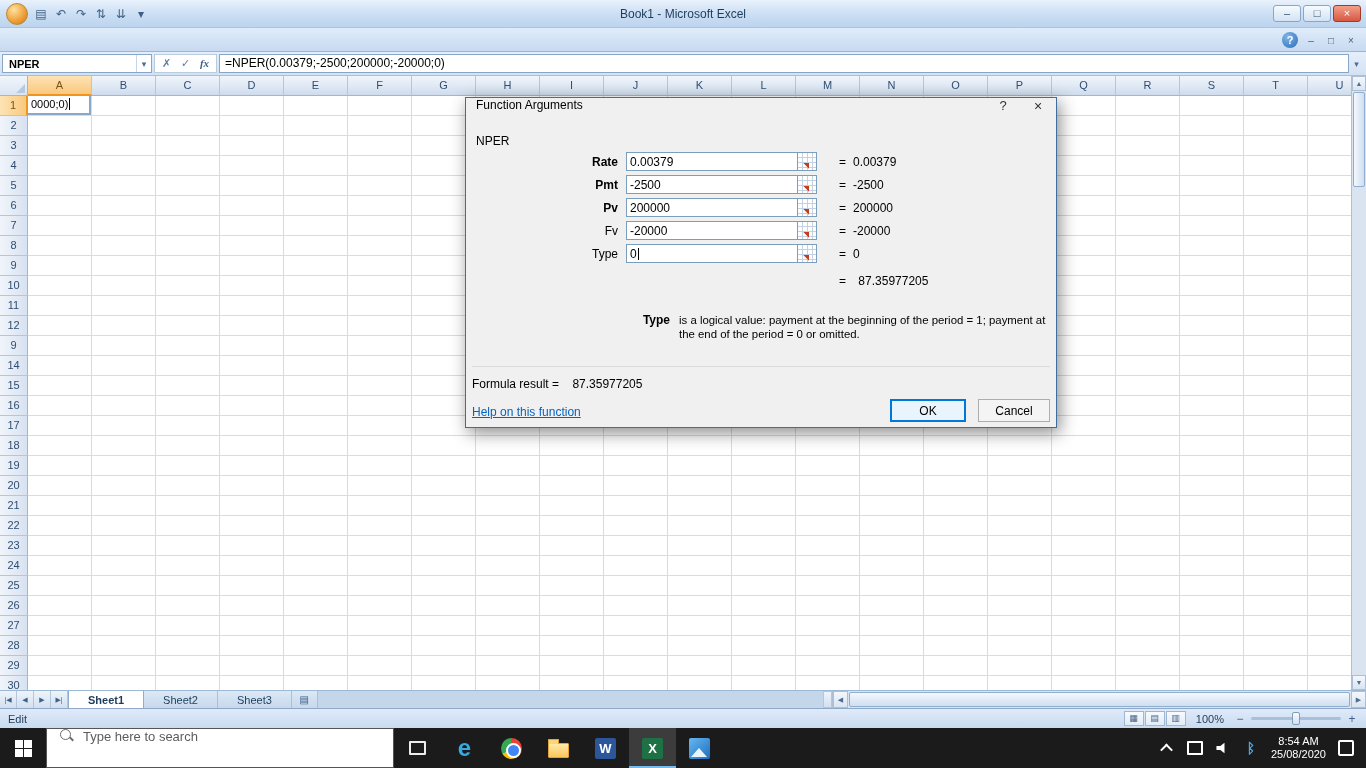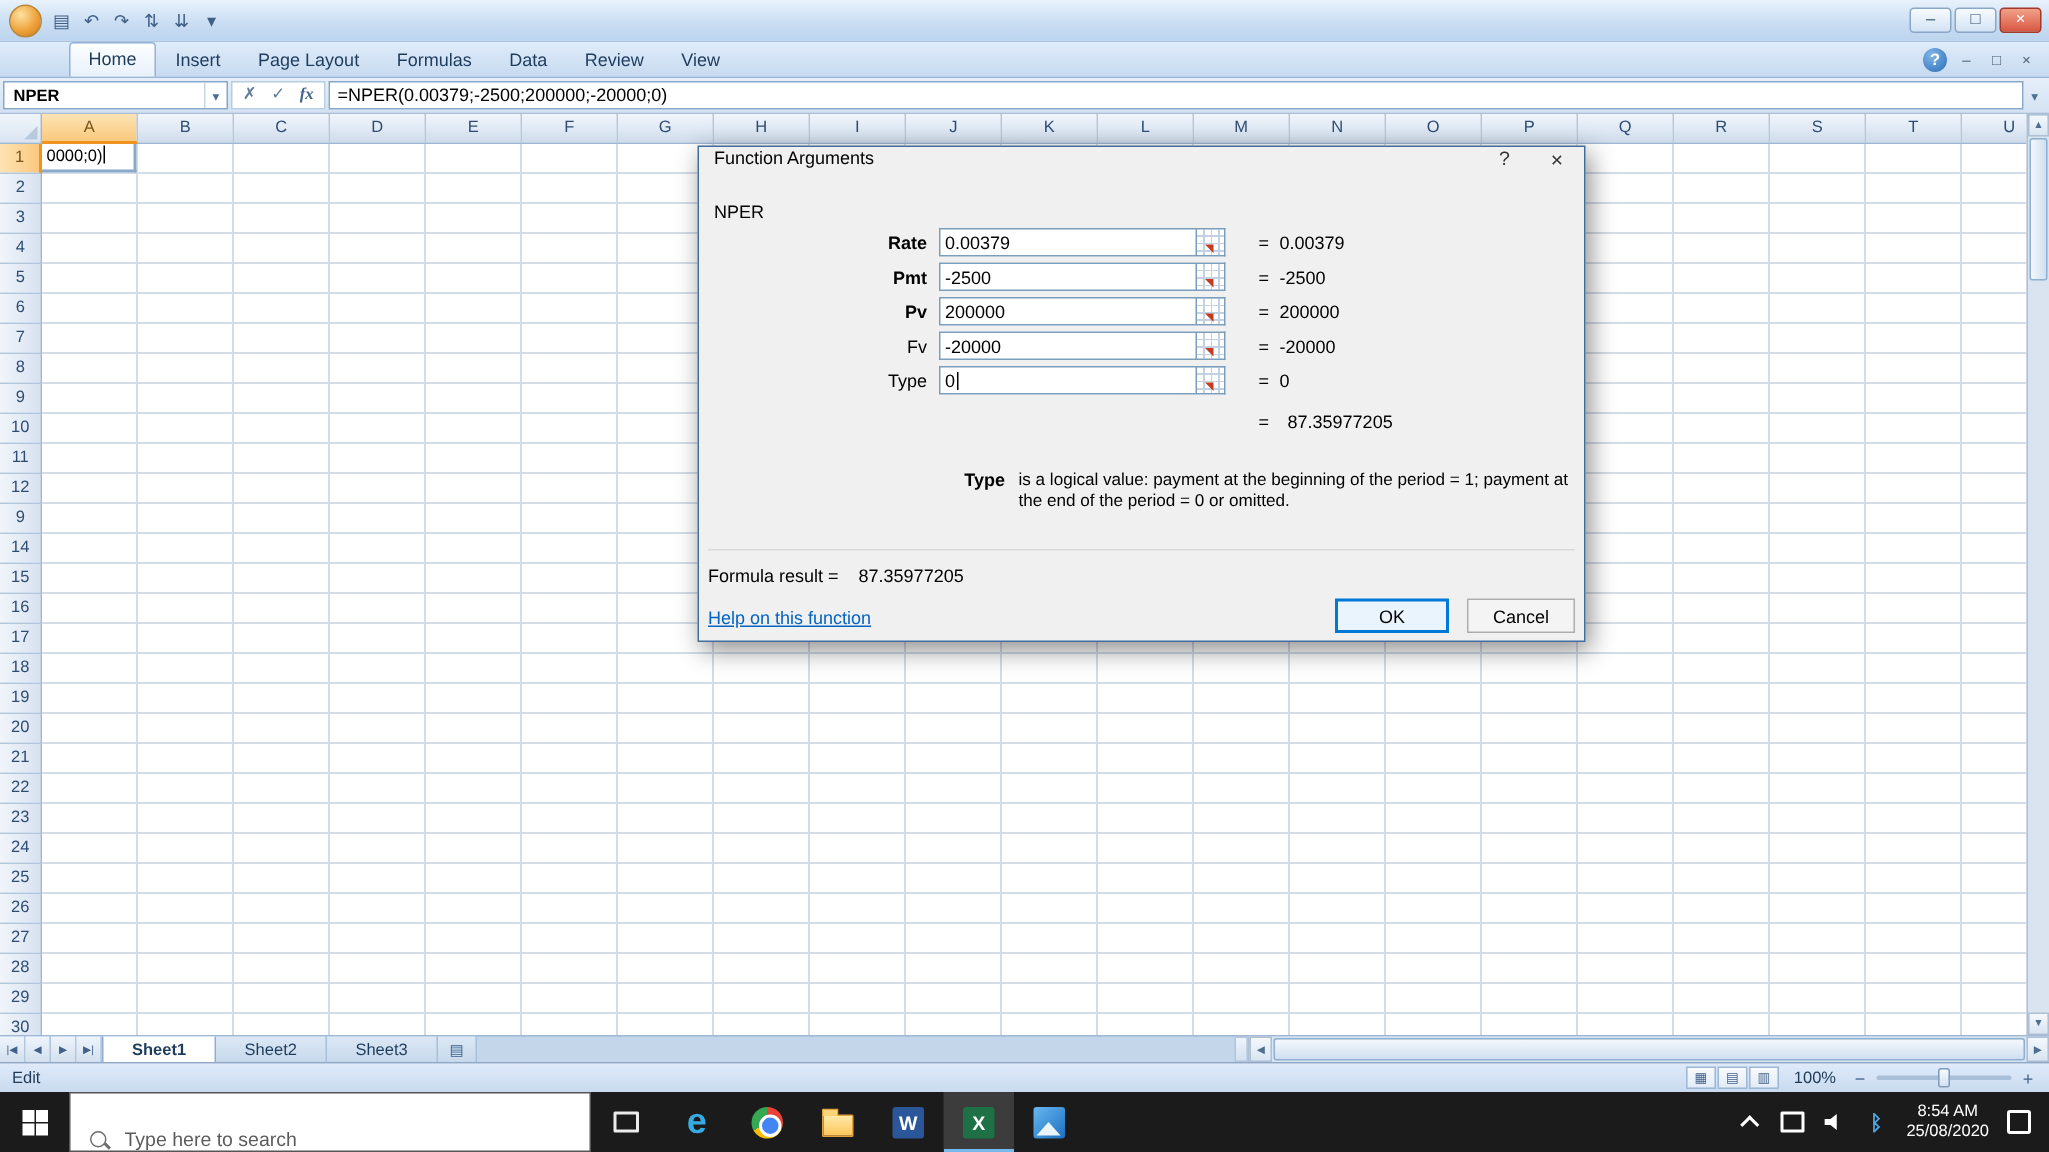--- a/index.html
+++ b/index.html
@@ -116,21 +116,21 @@
   .zoom-track{width:90px;height:3px;background:#a9c0da;border-radius:2px;position:relative}
   .zoom-thumb{position:absolute;left:41px;top:-5px;width:8px;height:13px;border-radius:2px;
     background:linear-gradient(#f7fafd,#d3e2f3);border:1px solid #7f9db9}
 
   
   .taskbar{position:absolute;top:728px;left:0;right:0;height:40px;background:#1b1b1b;
     display:flex;align-items:center;z-index:40}
   .start{width:46px;height:40px;display:flex;align-items:center;justify-content:center}
   .winlogo{display:grid;grid-template-columns:8px 8px;grid-template-rows:8px 8px;gap:1px}
   .winlogo span{background:#fff}
-  .search{width:348px;height:40px;background:#fff;display:flex;align-items:flex-end;gap:10px;
+  .search{width:348px;height:40px;background:#fff;display:flex;align-items:flex-start;gap:10px;
     padding-left:13px;color:#5c5c5c;font-size:13px;border:1px solid #555}
   .mag{position:relative;width:13px;height:13px;flex:none}
   .mag::before{content:"";position:absolute;left:0;top:0;width:9px;height:9px;
     border:1.5px solid #6d6d6d;border-radius:50%}
   .mag::after{content:"";position:absolute;left:9px;top:9px;width:5px;height:2px;
     background:#6d6d6d;transform:rotate(45deg)}
   .tb-icon{width:47px;height:40px;display:flex;align-items:center;justify-content:center}
   .tb-icon.active{background:#3c3c3c;box-shadow:inset 0 -2px 0 #76b9ed}
   .appicon{display:flex;align-items:center;justify-content:center}
   .appicon.task-view-button{width:17px;height:14px;border:2px solid #ececec;border-radius:1px}
@@ -212,37 +212,29 @@
   <div class="titlebar">
     <div class="orb"></div>
     <div class="qat" id="qat-icons">
         <span class="qat-icon">▤</span>
         <span class="qat-icon">↶</span>
         <span class="qat-icon">↷</span>
         <span class="qat-icon">⇅</span>
         <span class="qat-icon">⇊</span>
         <span class="qat-icon">▾</span>
       </div>
+    <div class="title">Book1 - Microsoft Excel</div>
     <div class="win-controls">
       <span class="wc">–</span>
       <span class="wc">□</span>
       <span class="wc close">×</span>
     </div>
   </div>
 
   <div class="tabrow">
-    <div class="rtabs" id="ribbon-tabs">
-        <div class="rtab active">Home</div>
-        <div class="rtab">Insert</div>
-        <div class="rtab">Page Layout</div>
-        <div class="rtab">Formulas</div>
-        <div class="rtab">Data</div>
-        <div class="rtab">Review</div>
-        <div class="rtab">View</div>
-      </div>
     <div class="tabrow-right">
       <span class="help-icon">?</span>
       <span class="wbtn">–</span>
       <span class="wbtn">□</span>
       <span class="wbtn">×</span>
     </div>
   </div>
 
   <div class="formula-row">
     <div class="name-box">

